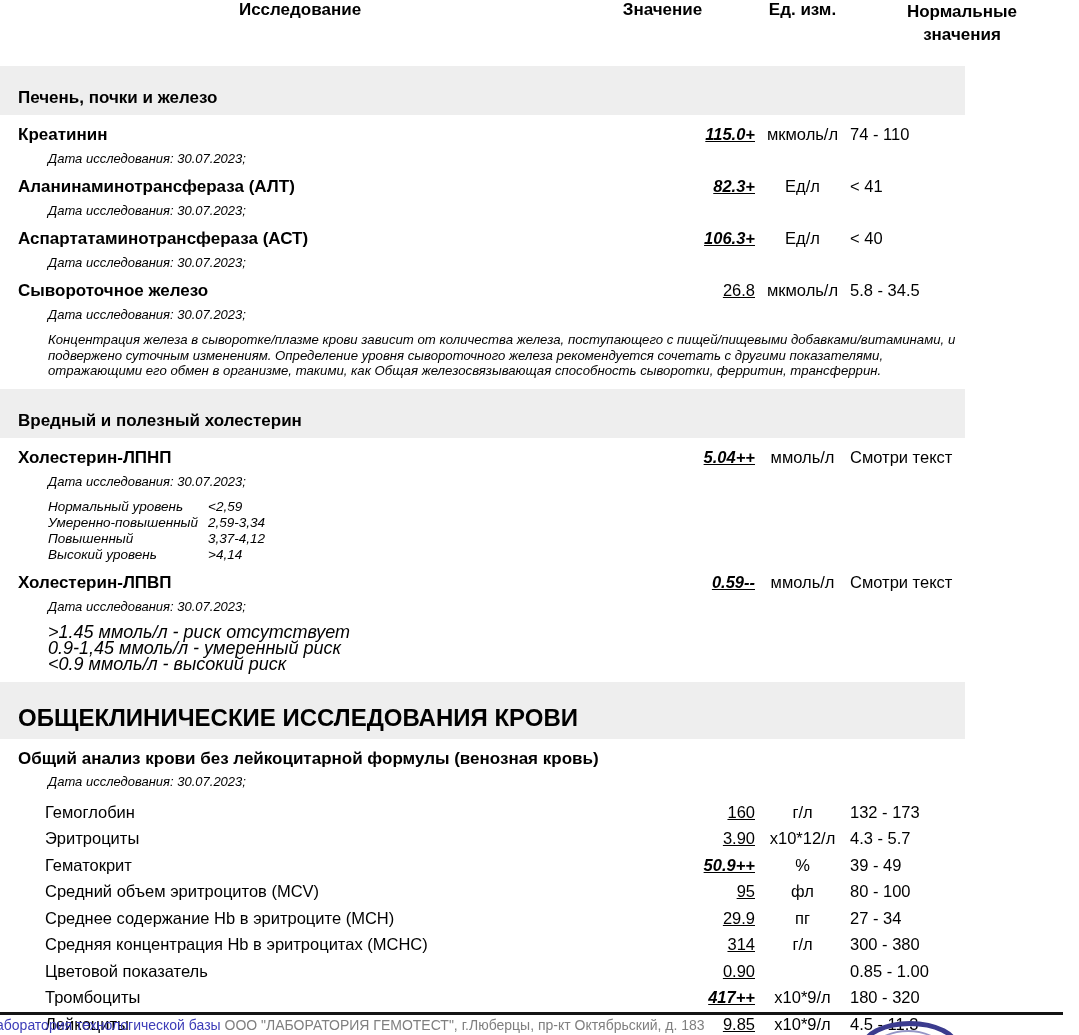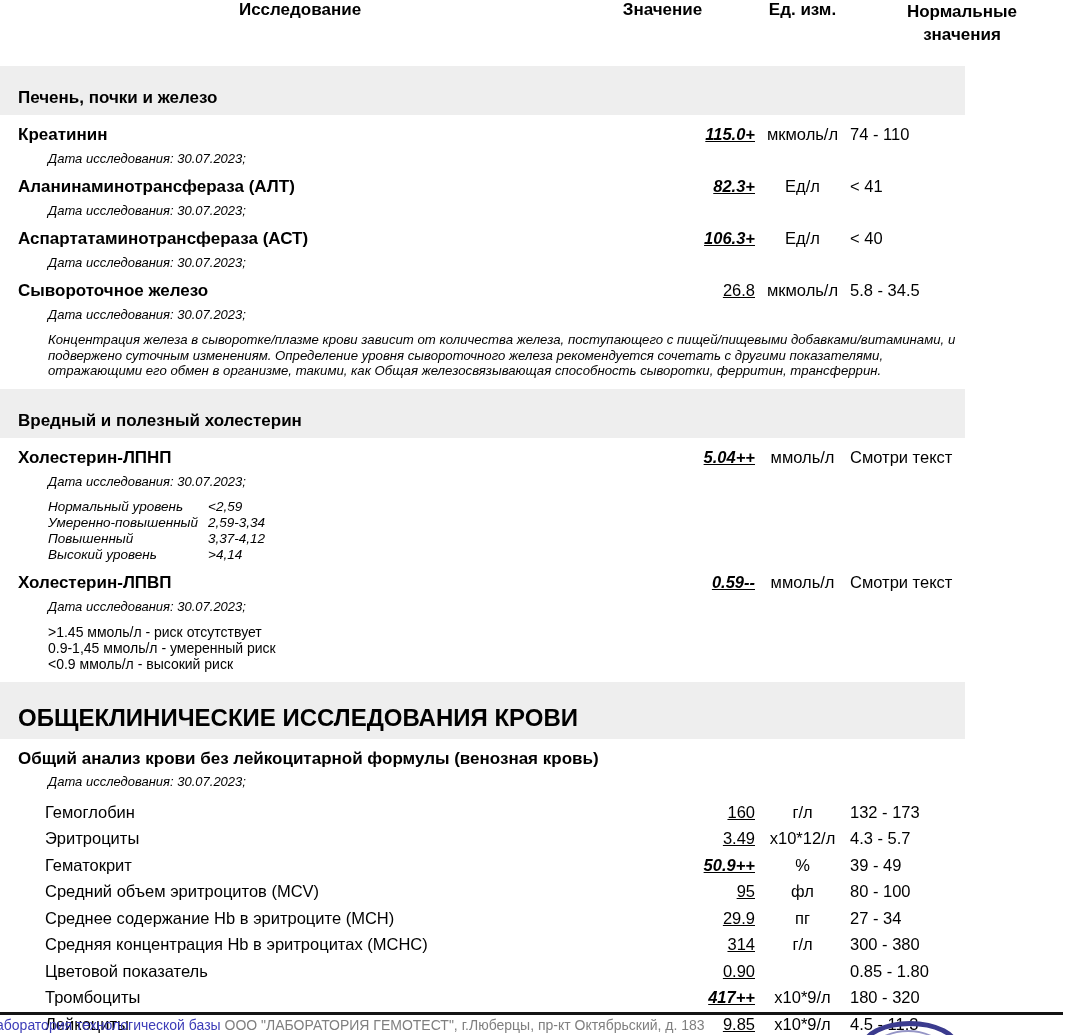--- a/index.html
+++ b/index.html
@@ -43,21 +43,21 @@
     font-style: italic; font-size: 13px;
     margin: 3px 0 0 30px; line-height: 16px;
   }
   .comment {
     font-style: italic; font-size: 13.2px;
     margin: 9px 0 0 30px; line-height: 15.5px;
     max-width: 1020px;
   }
   .norm-table { margin: 9px 0 0 30px; font-style: italic; font-size: 13.5px; line-height: 16px; }
   .norm-table .nrow { display: grid; grid-template-columns: 160px auto; }
-  .comment-lines { margin: 9px 0 0 30px; font-size: 14px; line-height: 16px; }
+  .comment-lines { margin: 9px 0 0 30px; font-style: italic; font-size: 18px; line-height: 16px; }
 
   
   .panel-name { font-weight: bold; font-size: 17px; line-height: 24px; margin-top: 8px; }
   .cbc-rows { margin-top: 13px; }
   .cbc-row { height: 26.5px; align-items: baseline; }
   .cbc-name { font-size: 16.5px; padding-left: 27px; font-weight: normal; }
 
   
   .footer-line { position: absolute; left: 0; top: 1012px; width: 1063px; height: 3px; background: #141414; }
   .footer-text { position: absolute; left: -4px; top: 1017px; font-size: 14px; white-space: nowrap; }
@@ -196,21 +196,21 @@
     <div class="cbc-rows">
   <div class="grid cbc-row">
     <div class="cbc-name">Гемоглобин</div>
     <div class="cell-val">160</div>
     <div class="cell-unit">г/л</div>
     <div class="cell-norm">132 - 173</div>
   </div>
 
   <div class="grid cbc-row">
     <div class="cbc-name">Эритроциты</div>
-    <div class="cell-val">3.49</div>
+    <div class="cell-val">3.90</div>
     <div class="cell-unit">х10*12/л</div>
     <div class="cell-norm">4.3 - 5.7</div>
   </div>
 
   <div class="grid cbc-row">
     <div class="cbc-name">Гематокрит</div>
     <div class="cell-val abn">50.9++</div>
     <div class="cell-unit">%</div>
     <div class="cell-norm">39 - 49</div>
   </div>
@@ -233,21 +233,21 @@
     <div class="cbc-name">Средняя концентрация Hb в эритроцитах (MCHC)</div>
     <div class="cell-val">314</div>
     <div class="cell-unit">г/л</div>
     <div class="cell-norm">300 - 380</div>
   </div>
 
   <div class="grid cbc-row">
     <div class="cbc-name">Цветовой показатель</div>
     <div class="cell-val">0.90</div>
     <div class="cell-unit"></div>
-    <div class="cell-norm">0.85 - 1.80</div>
+    <div class="cell-norm">0.85 - 1.00</div>
   </div>
 
   <div class="grid cbc-row">
     <div class="cbc-name">Тромбоциты</div>
     <div class="cell-val abn">417++</div>
     <div class="cell-unit">х10*9/л</div>
     <div class="cell-norm">180 - 320</div>
   </div>
 
   <div class="grid cbc-row">

